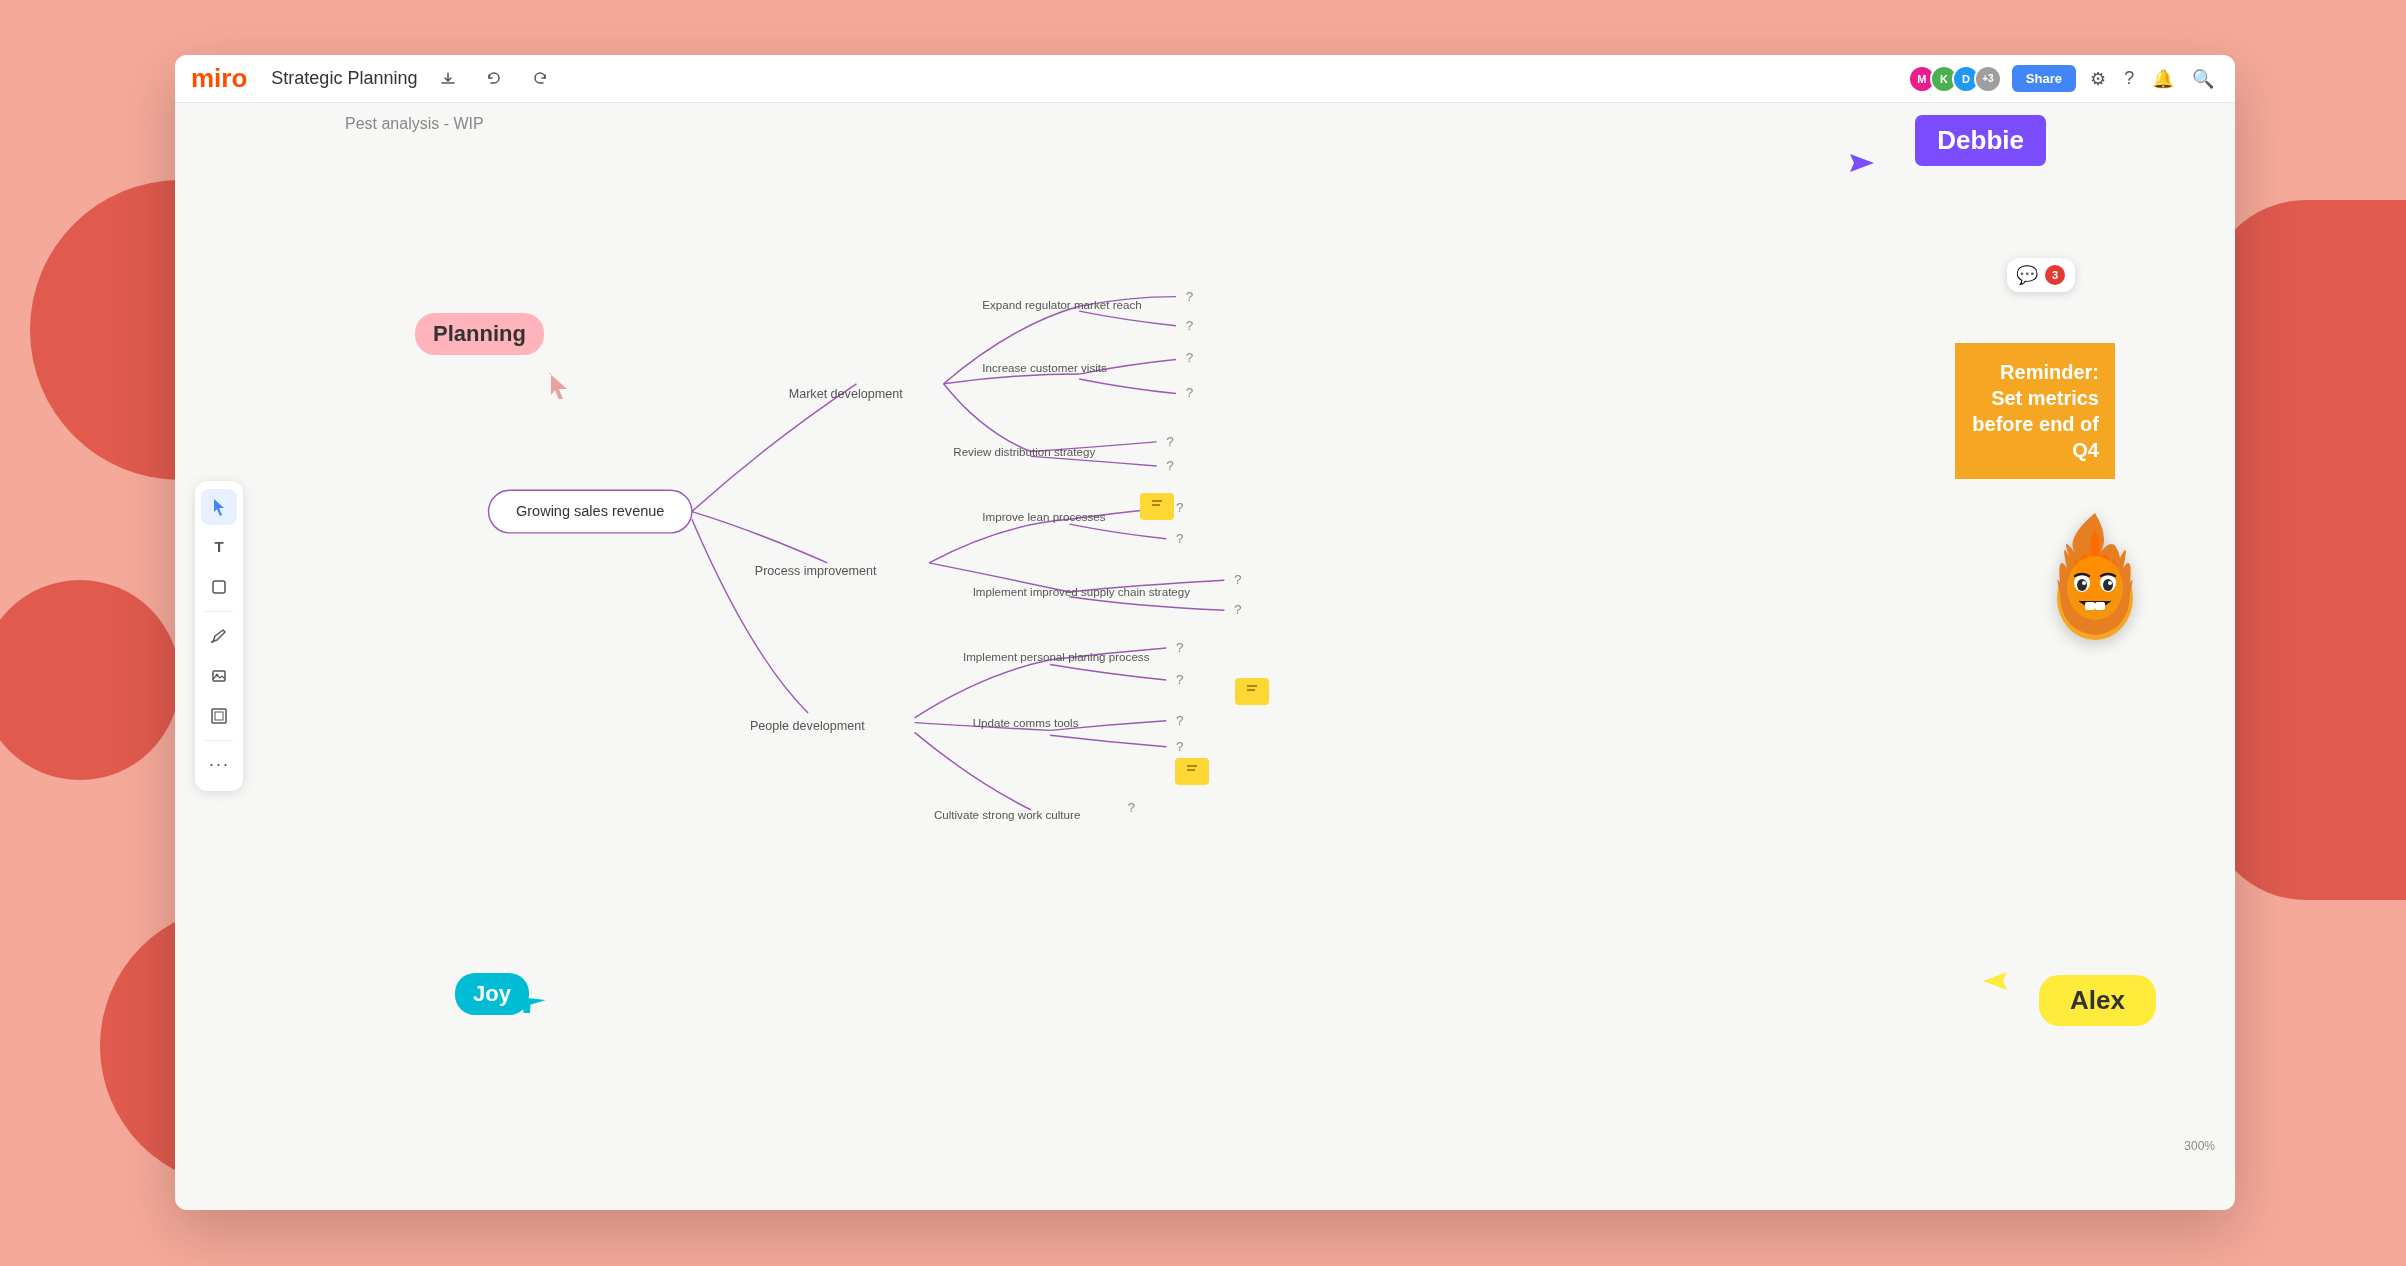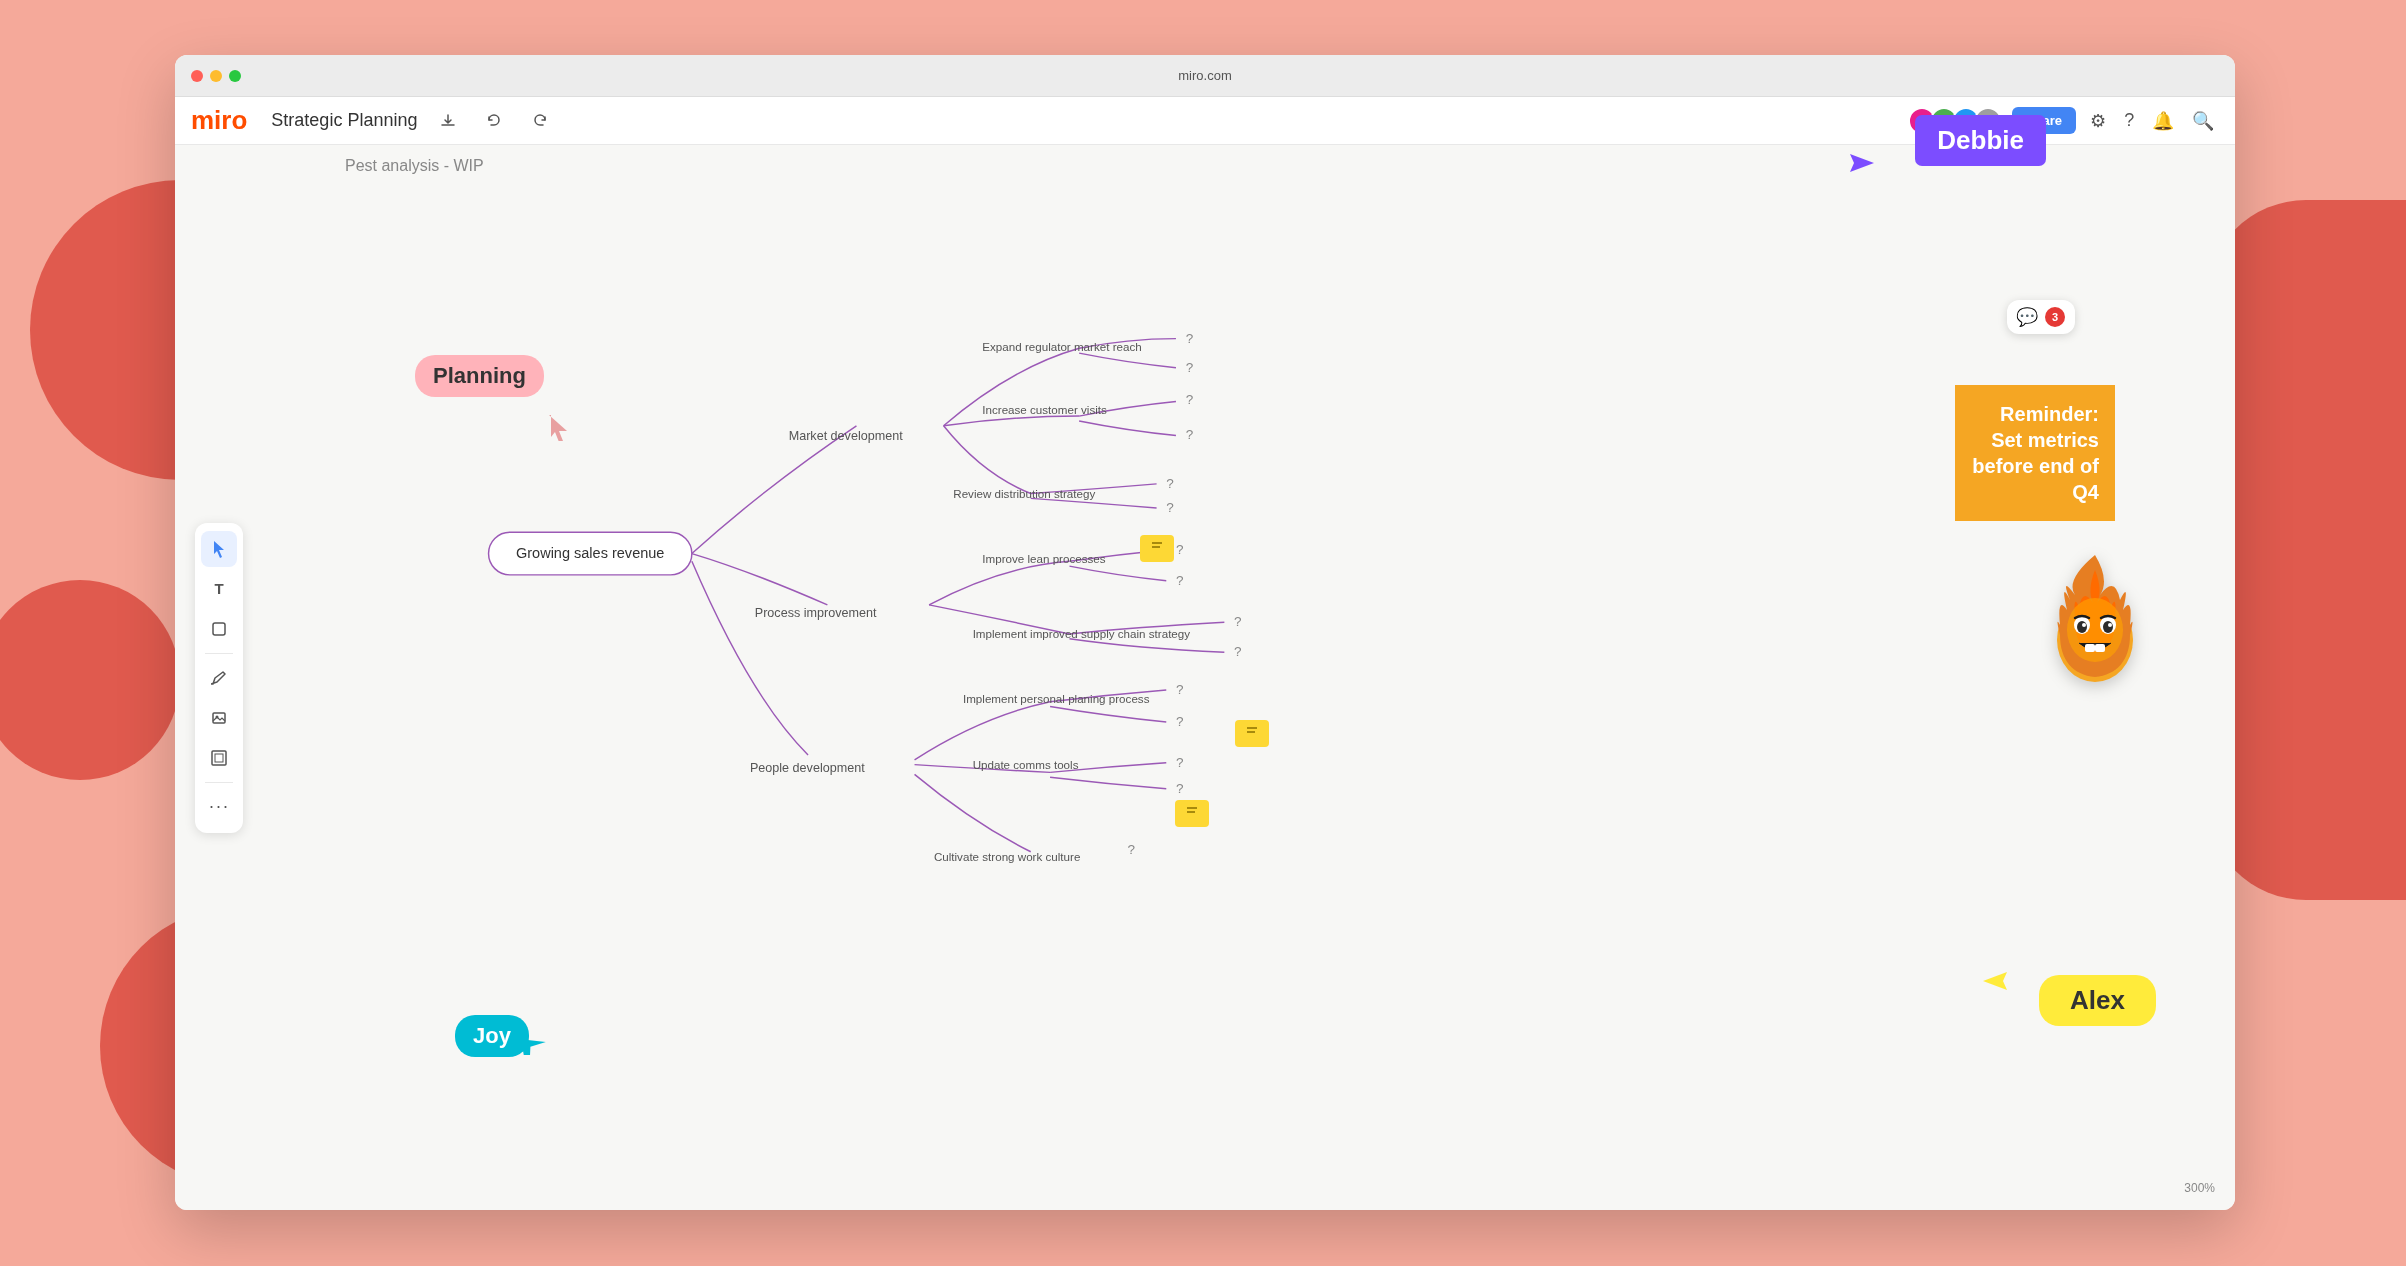--- a/index.html
+++ b/index.html
@@ -315,28 +315,20 @@
 </head>
 <body>
 
 <div class="bg-circle-left-top"></div>
 <div class="bg-circle-left-mid"></div>
 <div class="bg-circle-left-bottom"></div>
 <div class="bg-squiggle-right"></div>
 
 <div class="browser-window">
 
-  <div class="title-bar">
-    <div class="traffic-lights">
-      <div class="tl tl-red"></div>
-      <div class="tl tl-yellow"></div>
-      <div class="tl tl-green"></div>
-    </div>
-    <span class="title-bar-url">miro.com</span>
-  </div>
 
   <div class="toolbar">
     <span class="toolbar-logo">miro</span>
     <span class="toolbar-board-name">Strategic Planning</span>
     <button class="toolbar-btn">
       <svg width="16" height="16" viewBox="0 0 16 16" fill="none">
         <path d="M8 2v8M5 7l3 3 3-3M2 12h12" stroke="#555" stroke-width="1.5" stroke-linecap="round"></path>
       </svg>
     </button>
     <button class="toolbar-btn">

